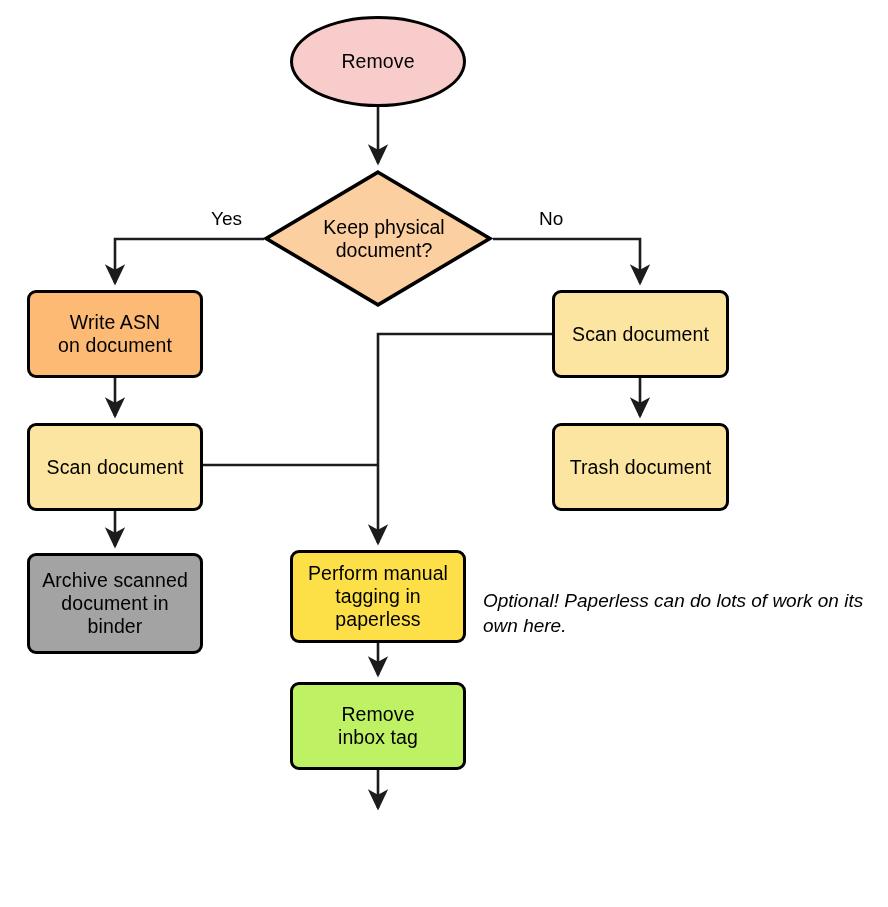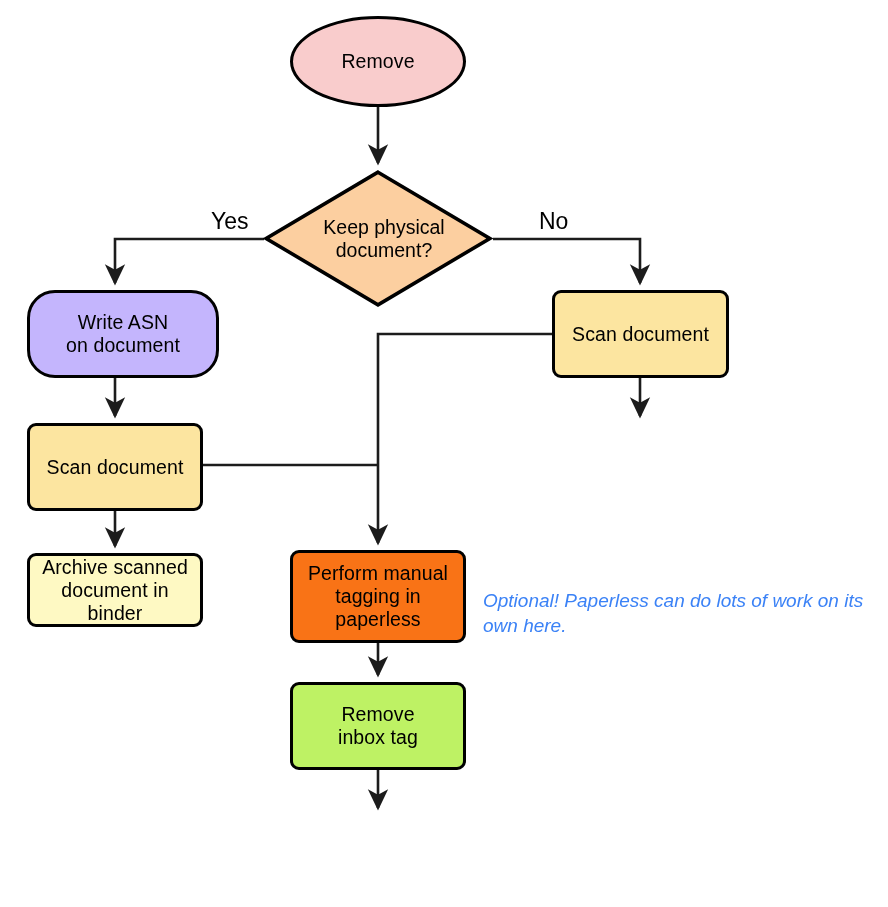--- a/index.html
+++ b/index.html
@@ -68,32 +68,32 @@
     z-index: 4;
     text-align: center;
     line-height: 1.18;
     white-space: pre-line;
     font-size: 19.5px;
     margin-left: 12px;
   }
   .edge-label {
     position: absolute;
     z-index: 4;
-    font-size: 23px;
+    font-size: 19px;
     background: #ffffff;
     padding: 0 2px;
     line-height: 1.1;
   }
   .note {
     position: absolute;
     z-index: 4;
     font-style: italic;
     font-size: 19px;
     line-height: 1.32;
-    color: #3b82f6;
+    color: #000000;
   }
 </style>
 </head>
 <body>
 
 <div id="canvas">
 
   <svg id="edge-layer" viewBox="0 0 888 907" width="888" height="907" aria-hidden="true">
     <defs>
       <marker id="arrowhead" markerWidth="9" markerHeight="9" refX="7.2" refY="4.5" orient="auto" markerUnits="strokeWidth">
@@ -137,41 +137,44 @@
   </div>
 
   <div class="edge-label" style="left:209px; top:209px;">
     <span>Yes</span>
   </div>
 
   <div class="edge-label" style="left:509px; top:209px;margin-left:28px;">
     <span>No</span>
   </div>
 
-  <div class="node process" style="left:27px; top:290px; width:192px; height:88px; background:#c4b5fd;border-radius:28px;">
+  <div class="node process" style="left:27px; top:290px; width:176px; height:88px; background:#fdba74;">
     <span class="node-label">Write ASN
 on document</span>
   </div>
 
   <div class="node process" style="left:27px; top:423px; width:176px; height:88px; background:#fce5a0;">
     <span class="node-label">Scan document</span>
   </div>
 
-  <div class="node process" style="left:27px; top:553px; width:176px; height:74px; background:#fef9c3;">
+  <div class="node process" style="left:27px; top:553px; width:176px; height:101px; background:#a3a3a3;">
     <span class="node-label">Archive scanned
 document in
 binder</span>
   </div>
 
   <div class="node process" style="left:552px; top:290px; width:177px; height:88px; background:#fce5a0;">
     <span class="node-label">Scan document</span>
   </div>
 
+  <div class="node process" style="left:552px; top:423px; width:177px; height:88px; background:#fce5a0;">
+    <span class="node-label">Trash document</span>
+  </div>
 
-  <div class="node process" style="left:290px; top:550px; width:176px; height:93px; background:#f97316;">
+  <div class="node process" style="left:290px; top:550px; width:176px; height:93px; background:#fde047;">
     <span class="node-label">Perform manual
 tagging in
 paperless</span>
   </div>
 
   <div class="node process" style="left:290px; top:682px; width:176px; height:88px; background:#bef264;">
     <span class="node-label">Remove
 inbox tag</span>
   </div>
 

